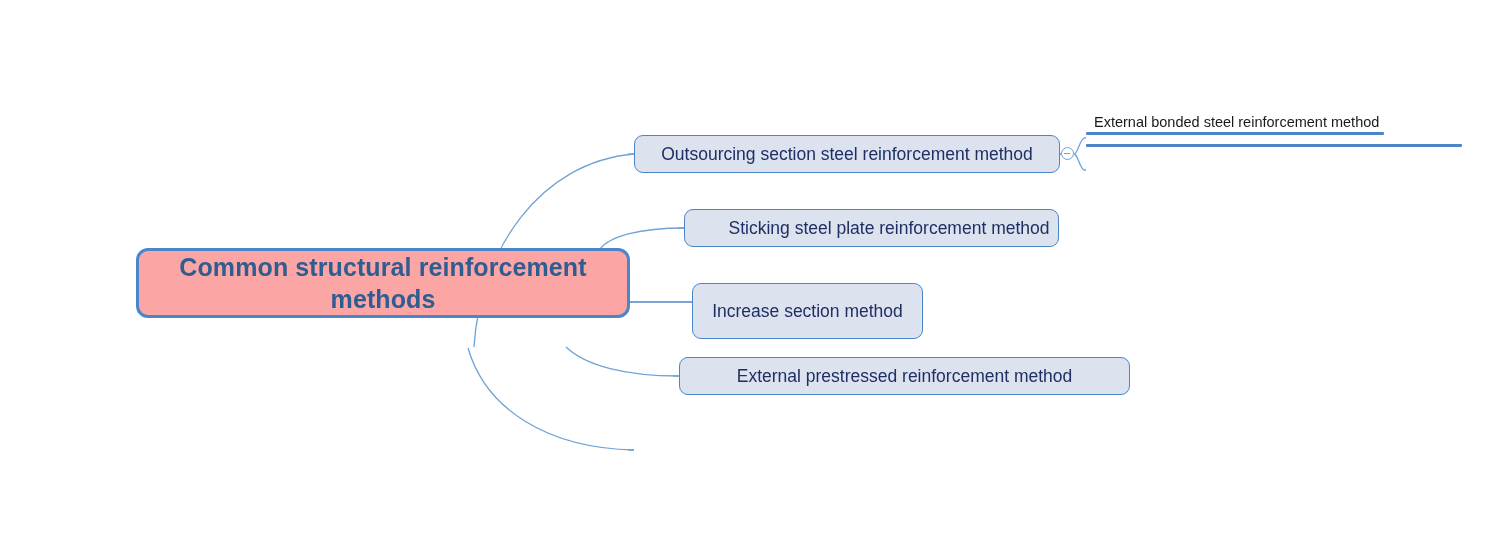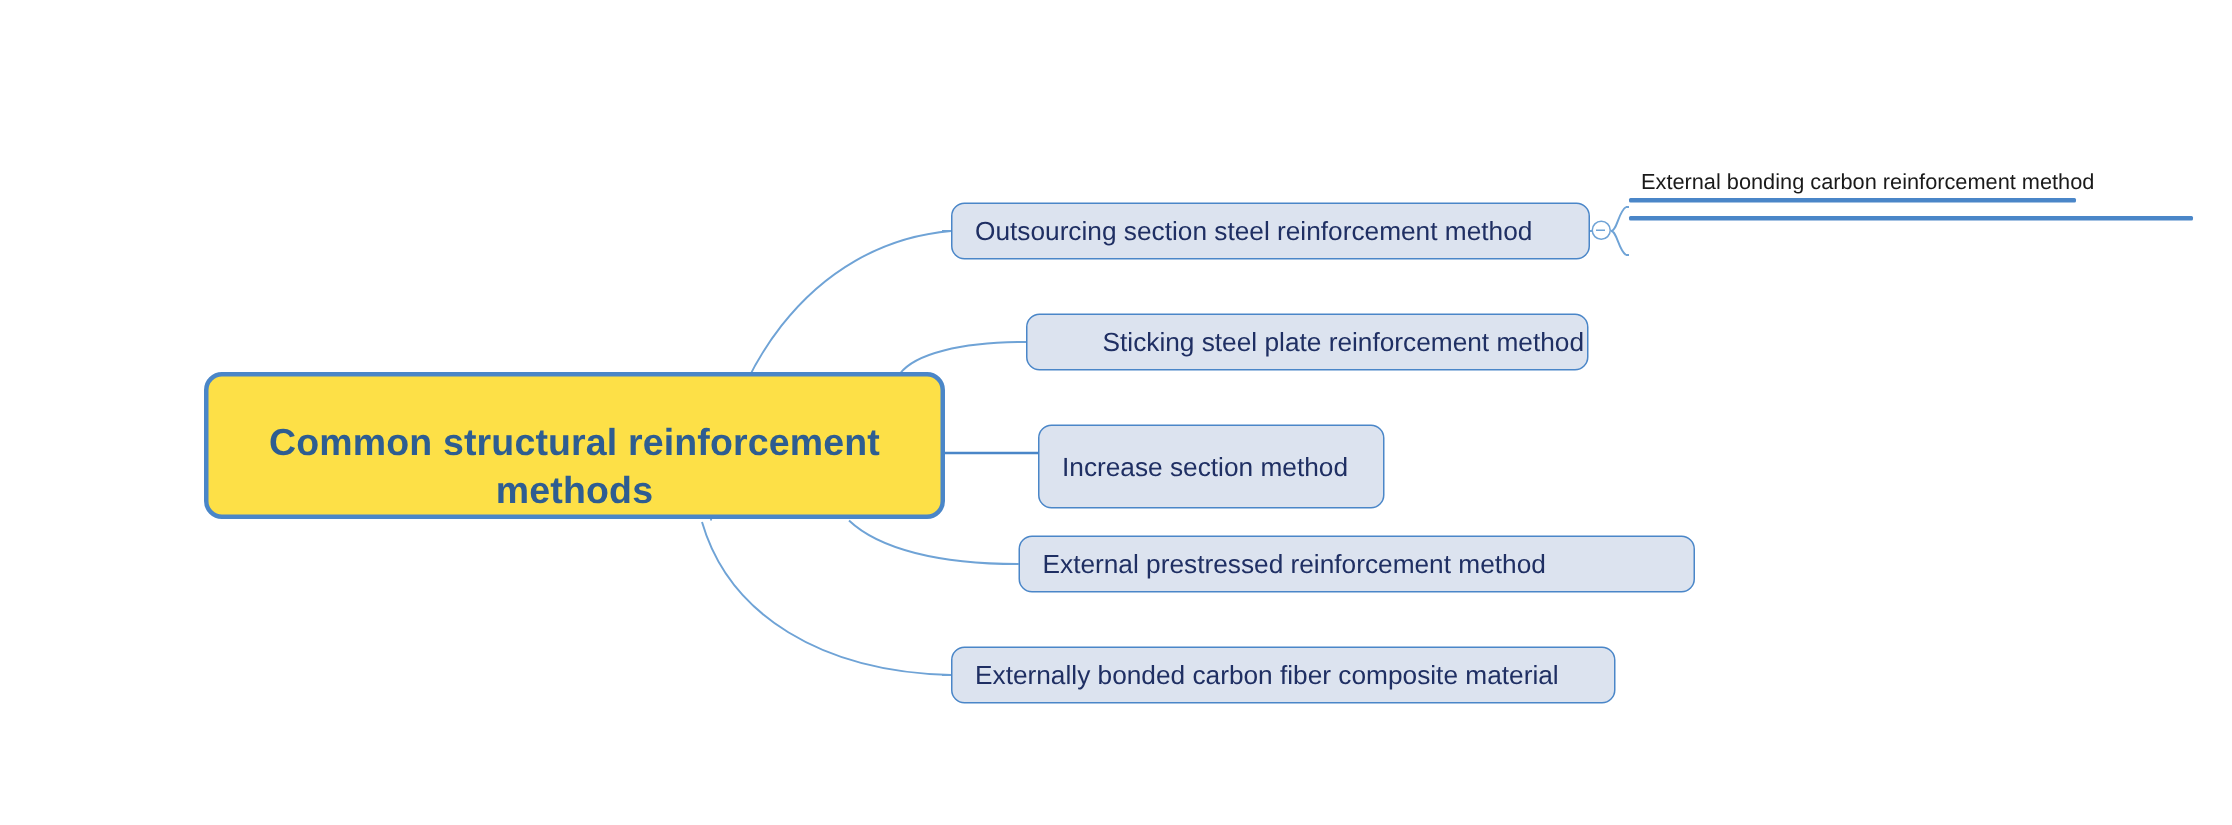--- a/index.html
+++ b/index.html
@@ -25,27 +25,27 @@
     height: 550px;
     pointer-events: none;
   }
 
   
   .root-node {
     position: absolute;
     left: 136px;
     top: 248px;
     width: 494px;
-    height: 98px;
+    height: 70px;
     box-sizing: border-box;
-    background: #fde047;
+    background: #fca5a5;
     border: 3px solid #4a86c8;
     border-radius: 12px;
     display: flex;
-    align-items: flex-end;
+    align-items: flex-start;
     justify-content: center;
     text-align: center;
     z-index: 3;
   }
   .root-node .root-label {
     font-size: 25px;
     font-weight: bold;
     color: #2e5d91;
     line-height: 1.28;
     padding: 0 18px;
@@ -55,20 +55,21 @@
   
   .branch-node {
     position: absolute;
     box-sizing: border-box;
     background: #dce3ef;
     border: 1.5px solid #4a86c8;
     border-radius: 9px;
     display: flex;
     align-items: center;
     z-index: 3;
+    justify-content: center;
   }
   .branch-node .branch-label {
     font-size: 17.5px;
     color: #1f2f63;
     padding: 0 15px;
     white-space: nowrap;
   }
 
   .node-b0 { left: 634px; top: 135px; width: 426px; height: 38px; }
   .node-b1 { left: 684px; top: 209px; width: 375px; height: 38px; padding-left: 35px; }
@@ -165,30 +166,27 @@
   </div>
 
   <div class="branch-node node-b2">
     <span class="branch-label">Increase section method</span>
   </div>
 
   <div class="branch-node node-b3">
     <span class="branch-label">External prestressed reinforcement method</span>
   </div>
 
-  <div class="branch-node node-b4">
-    <span class="branch-label">Externally bonded carbon fiber composite material</span>
-  </div>
 
   <div class="collapse-toggle">
     <span class="minus"></span>
   </div>
 
   <div class="sub-node node-s0">
-    <span class="sub-label">External bonding carbon reinforcement method</span>
+    <span class="sub-label">External bonded steel reinforcement method</span>
     <span class="sub-underline"></span>
   </div>
 
   <div class="sub-node node-s1">
     <span class="sub-underline"></span>
   </div>
 
 </div>
 
 </body></html>

